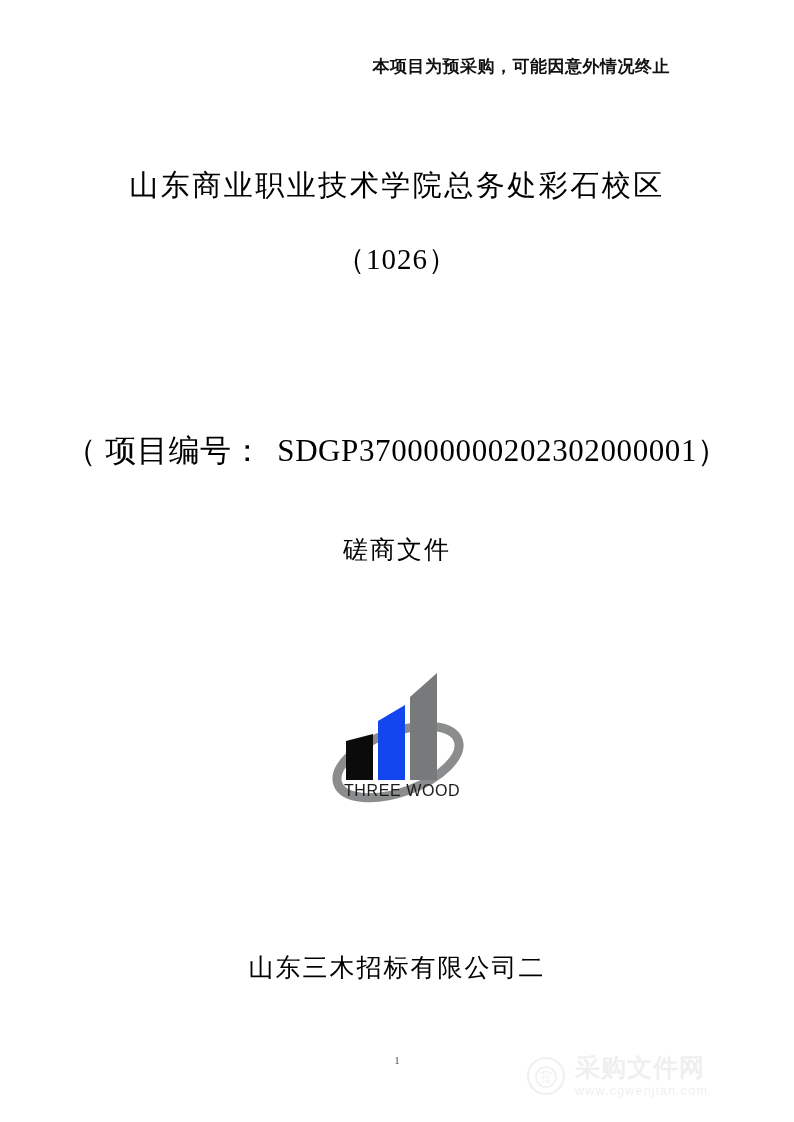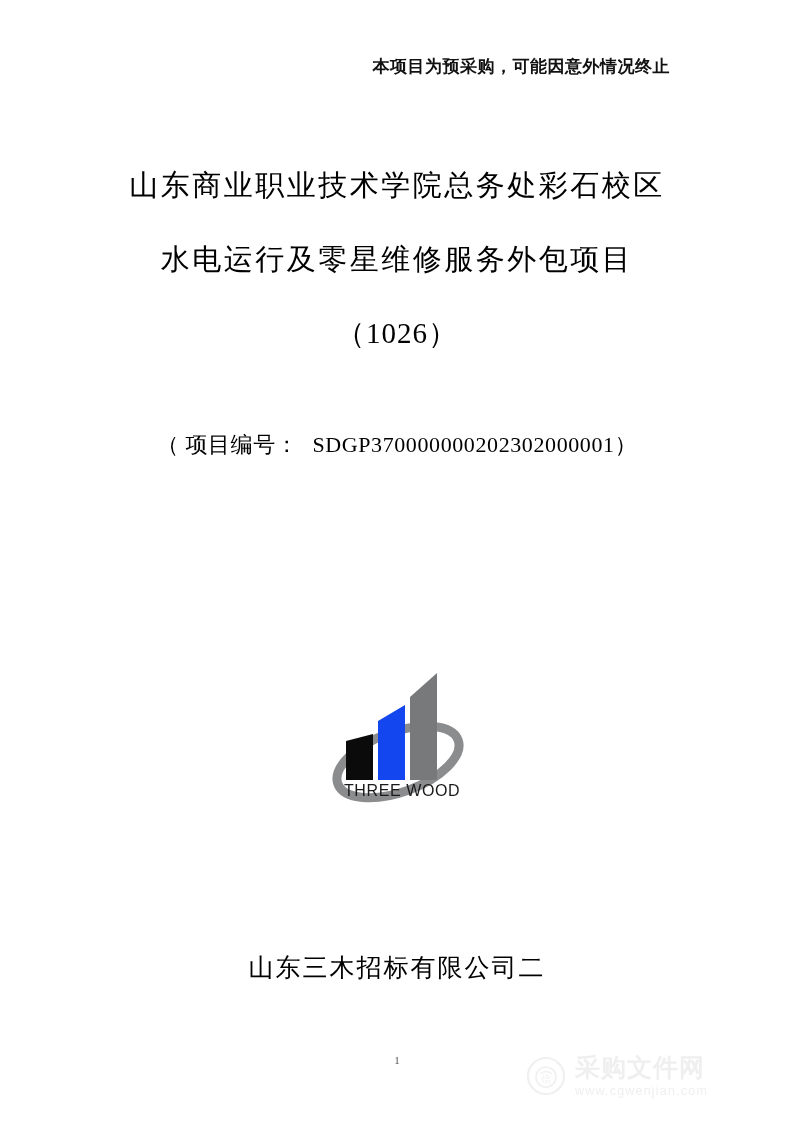--- a/index.html
+++ b/index.html
@@ -66,21 +66,21 @@
   
   .projno-row {
     position: absolute;
     top: 430px;
     left: 0;
     width: 794px;
     text-align: center;
   }
   .projno-text {
     font-family: "Liberation Serif", "DejaVu Serif", serif;
-    font-size: 22px;
+    font-size: 31px;
     letter-spacing: 0.6px;
     white-space: nowrap;
   }
   .projno-text .gap {
     display: inline-block;
     width: 14px;
   }
 
   
   .doctype-row {
@@ -188,30 +188,32 @@
 <body>
 
 <div class="page">
 
   <div class="notice-row">
     <span class="notice-text">本项目为预采购，可能因意外情况终止</span>
   </div>
 
   <div class="title-block">
     <div class="title-line">山东商业职业技术学院总务处彩石校区</div>
-    <div class="title-line">水电运行及零星维修服务外包项目</div>
     <div class="title-line num">（1026）</div>
   </div>
 
   <div class="projno-row">
     <span class="projno-text">
       <span>（ 项目编号：</span><span class="gap"></span><span>SDGP370000000202302000001）</span>
     </span>
   </div>
 
+  <div class="doctype-row">
+    <span class="doctype-text">磋商文件</span>
+  </div>
 
   <div class="logo-wrap">
     <svg class="logo-svg" viewBox="0 0 150 160">
 
       <g transform="rotate(-20 76 98)">
         <ellipse cx="76" cy="98" rx="64" ry="30" fill="none" stroke="#8a8c8d" stroke-width="9"></ellipse>
       </g>
 
       <polygon points="24,77 51,70 51,116 24,116" fill="#0b0b0b"></polygon>
       <polygon points="56,57 83,41 83,116 56,116" fill="#1346ef"></polygon>

